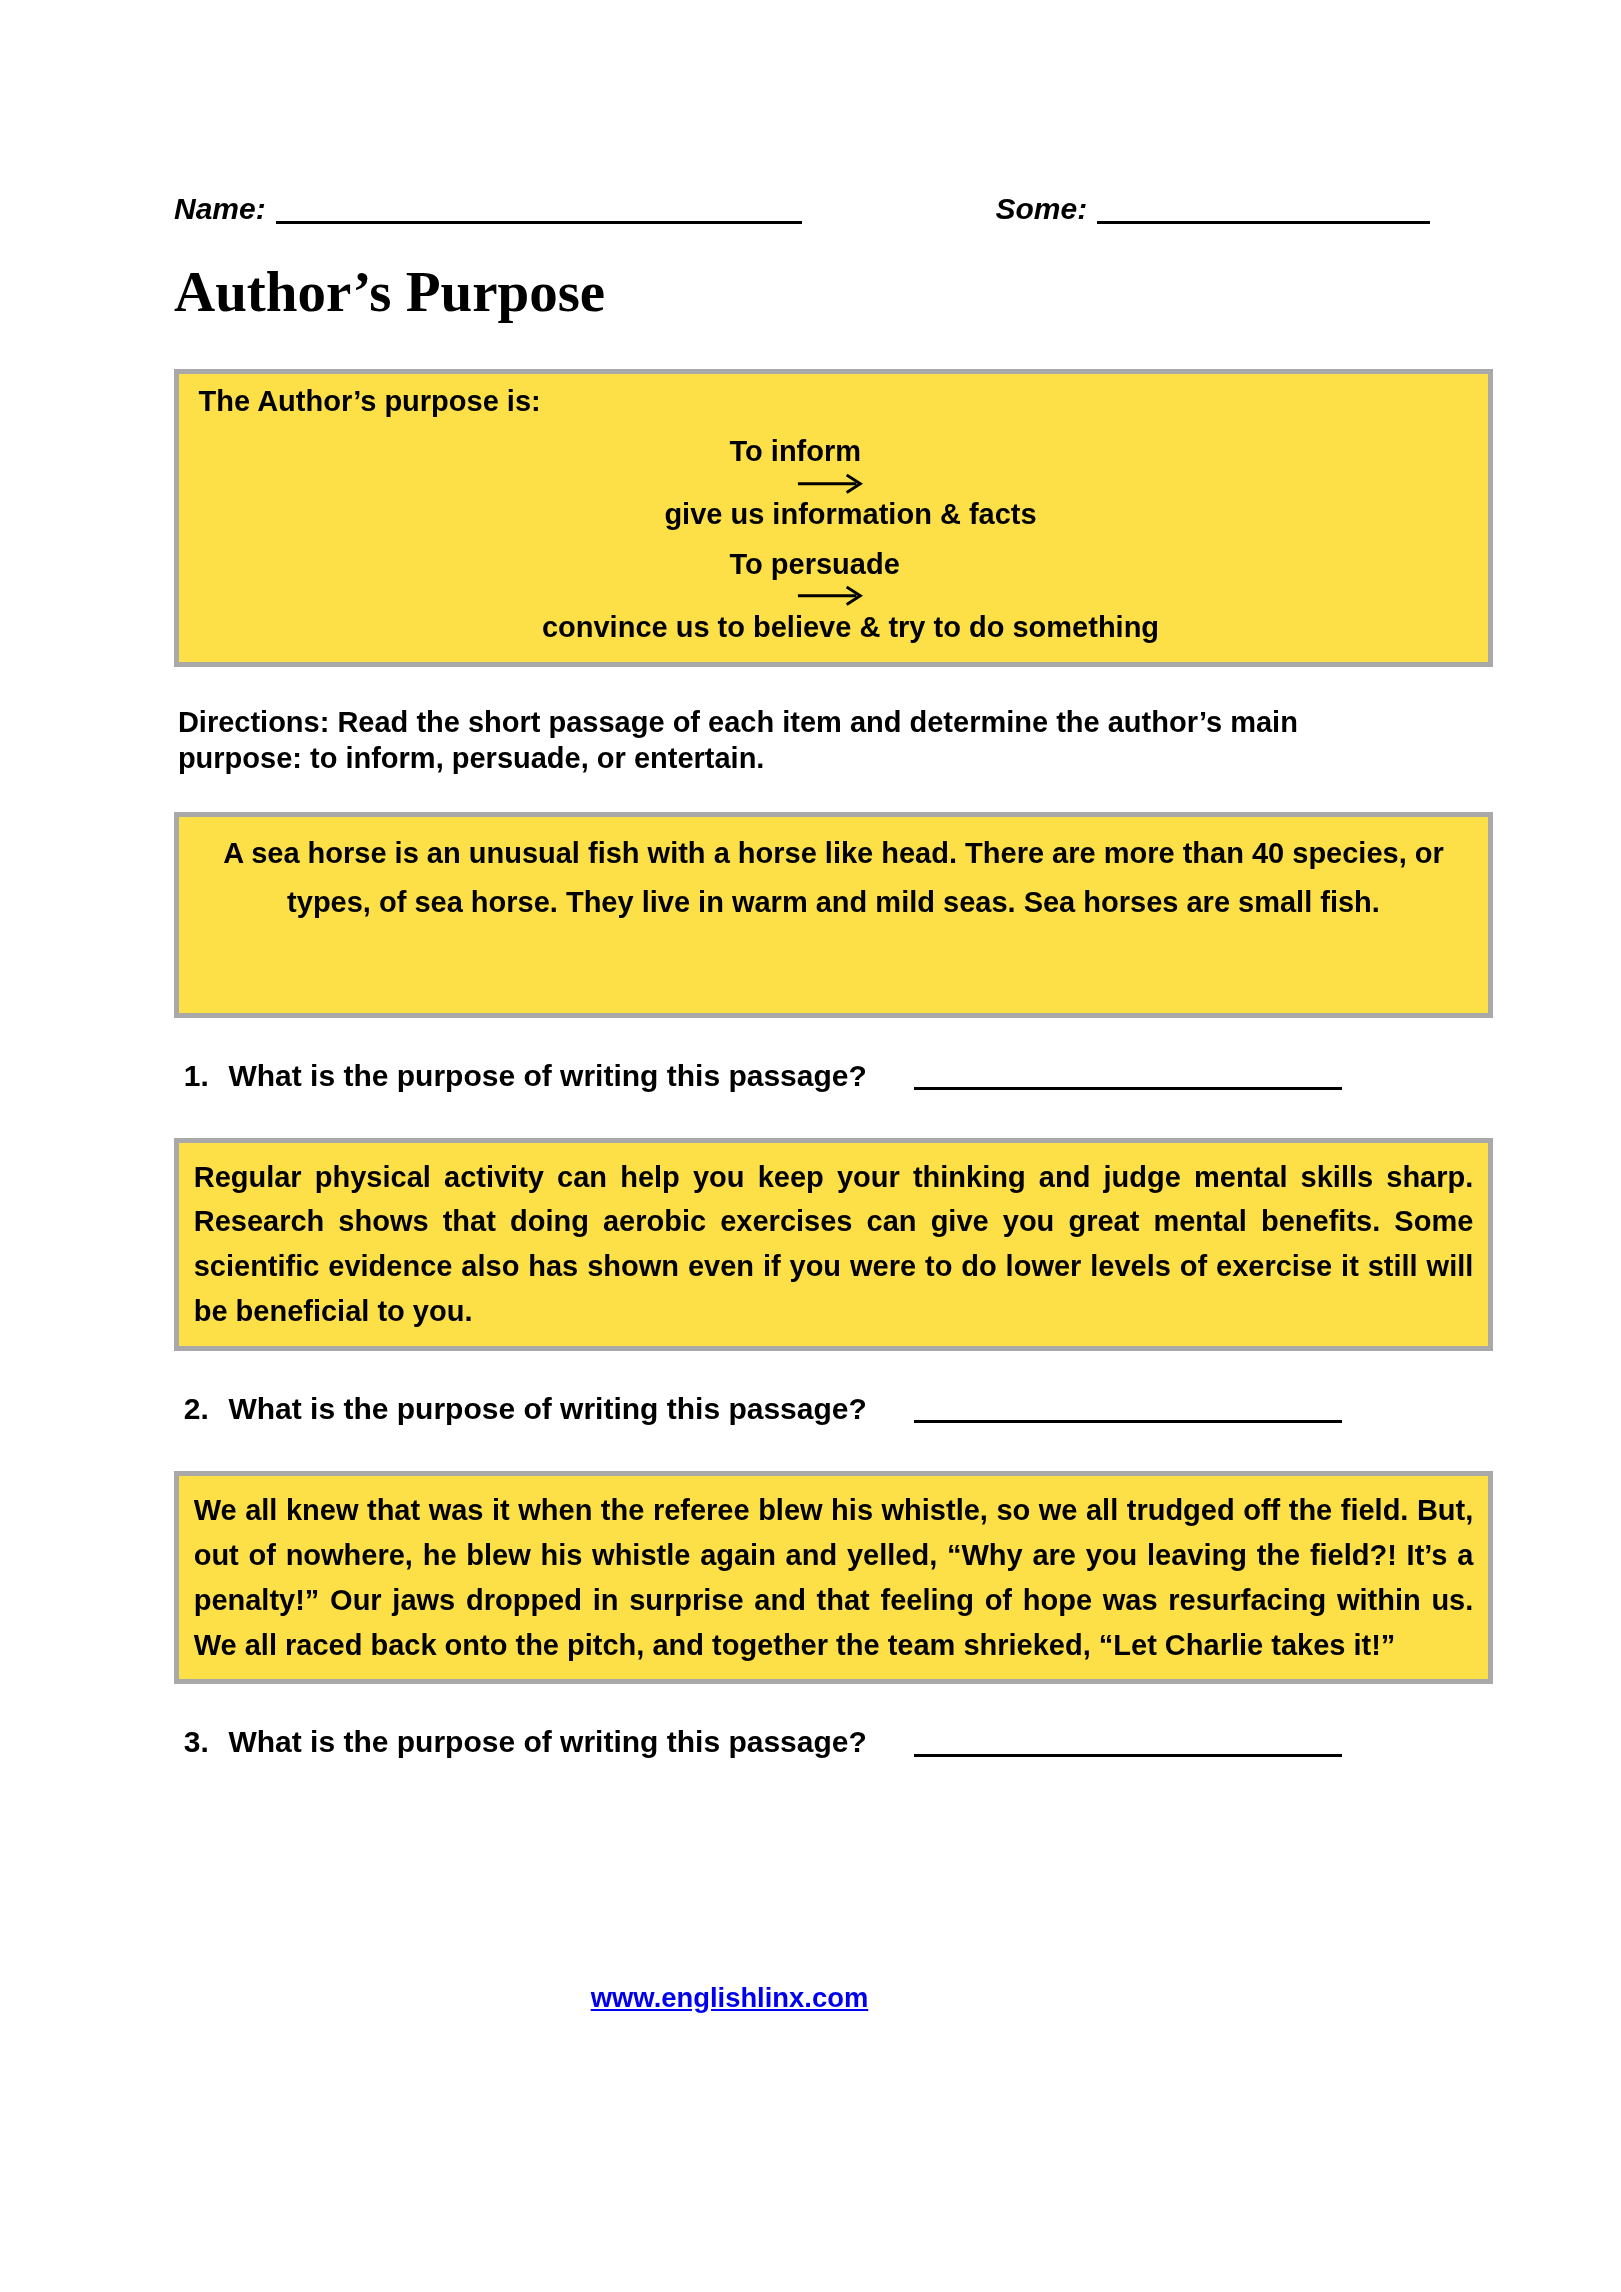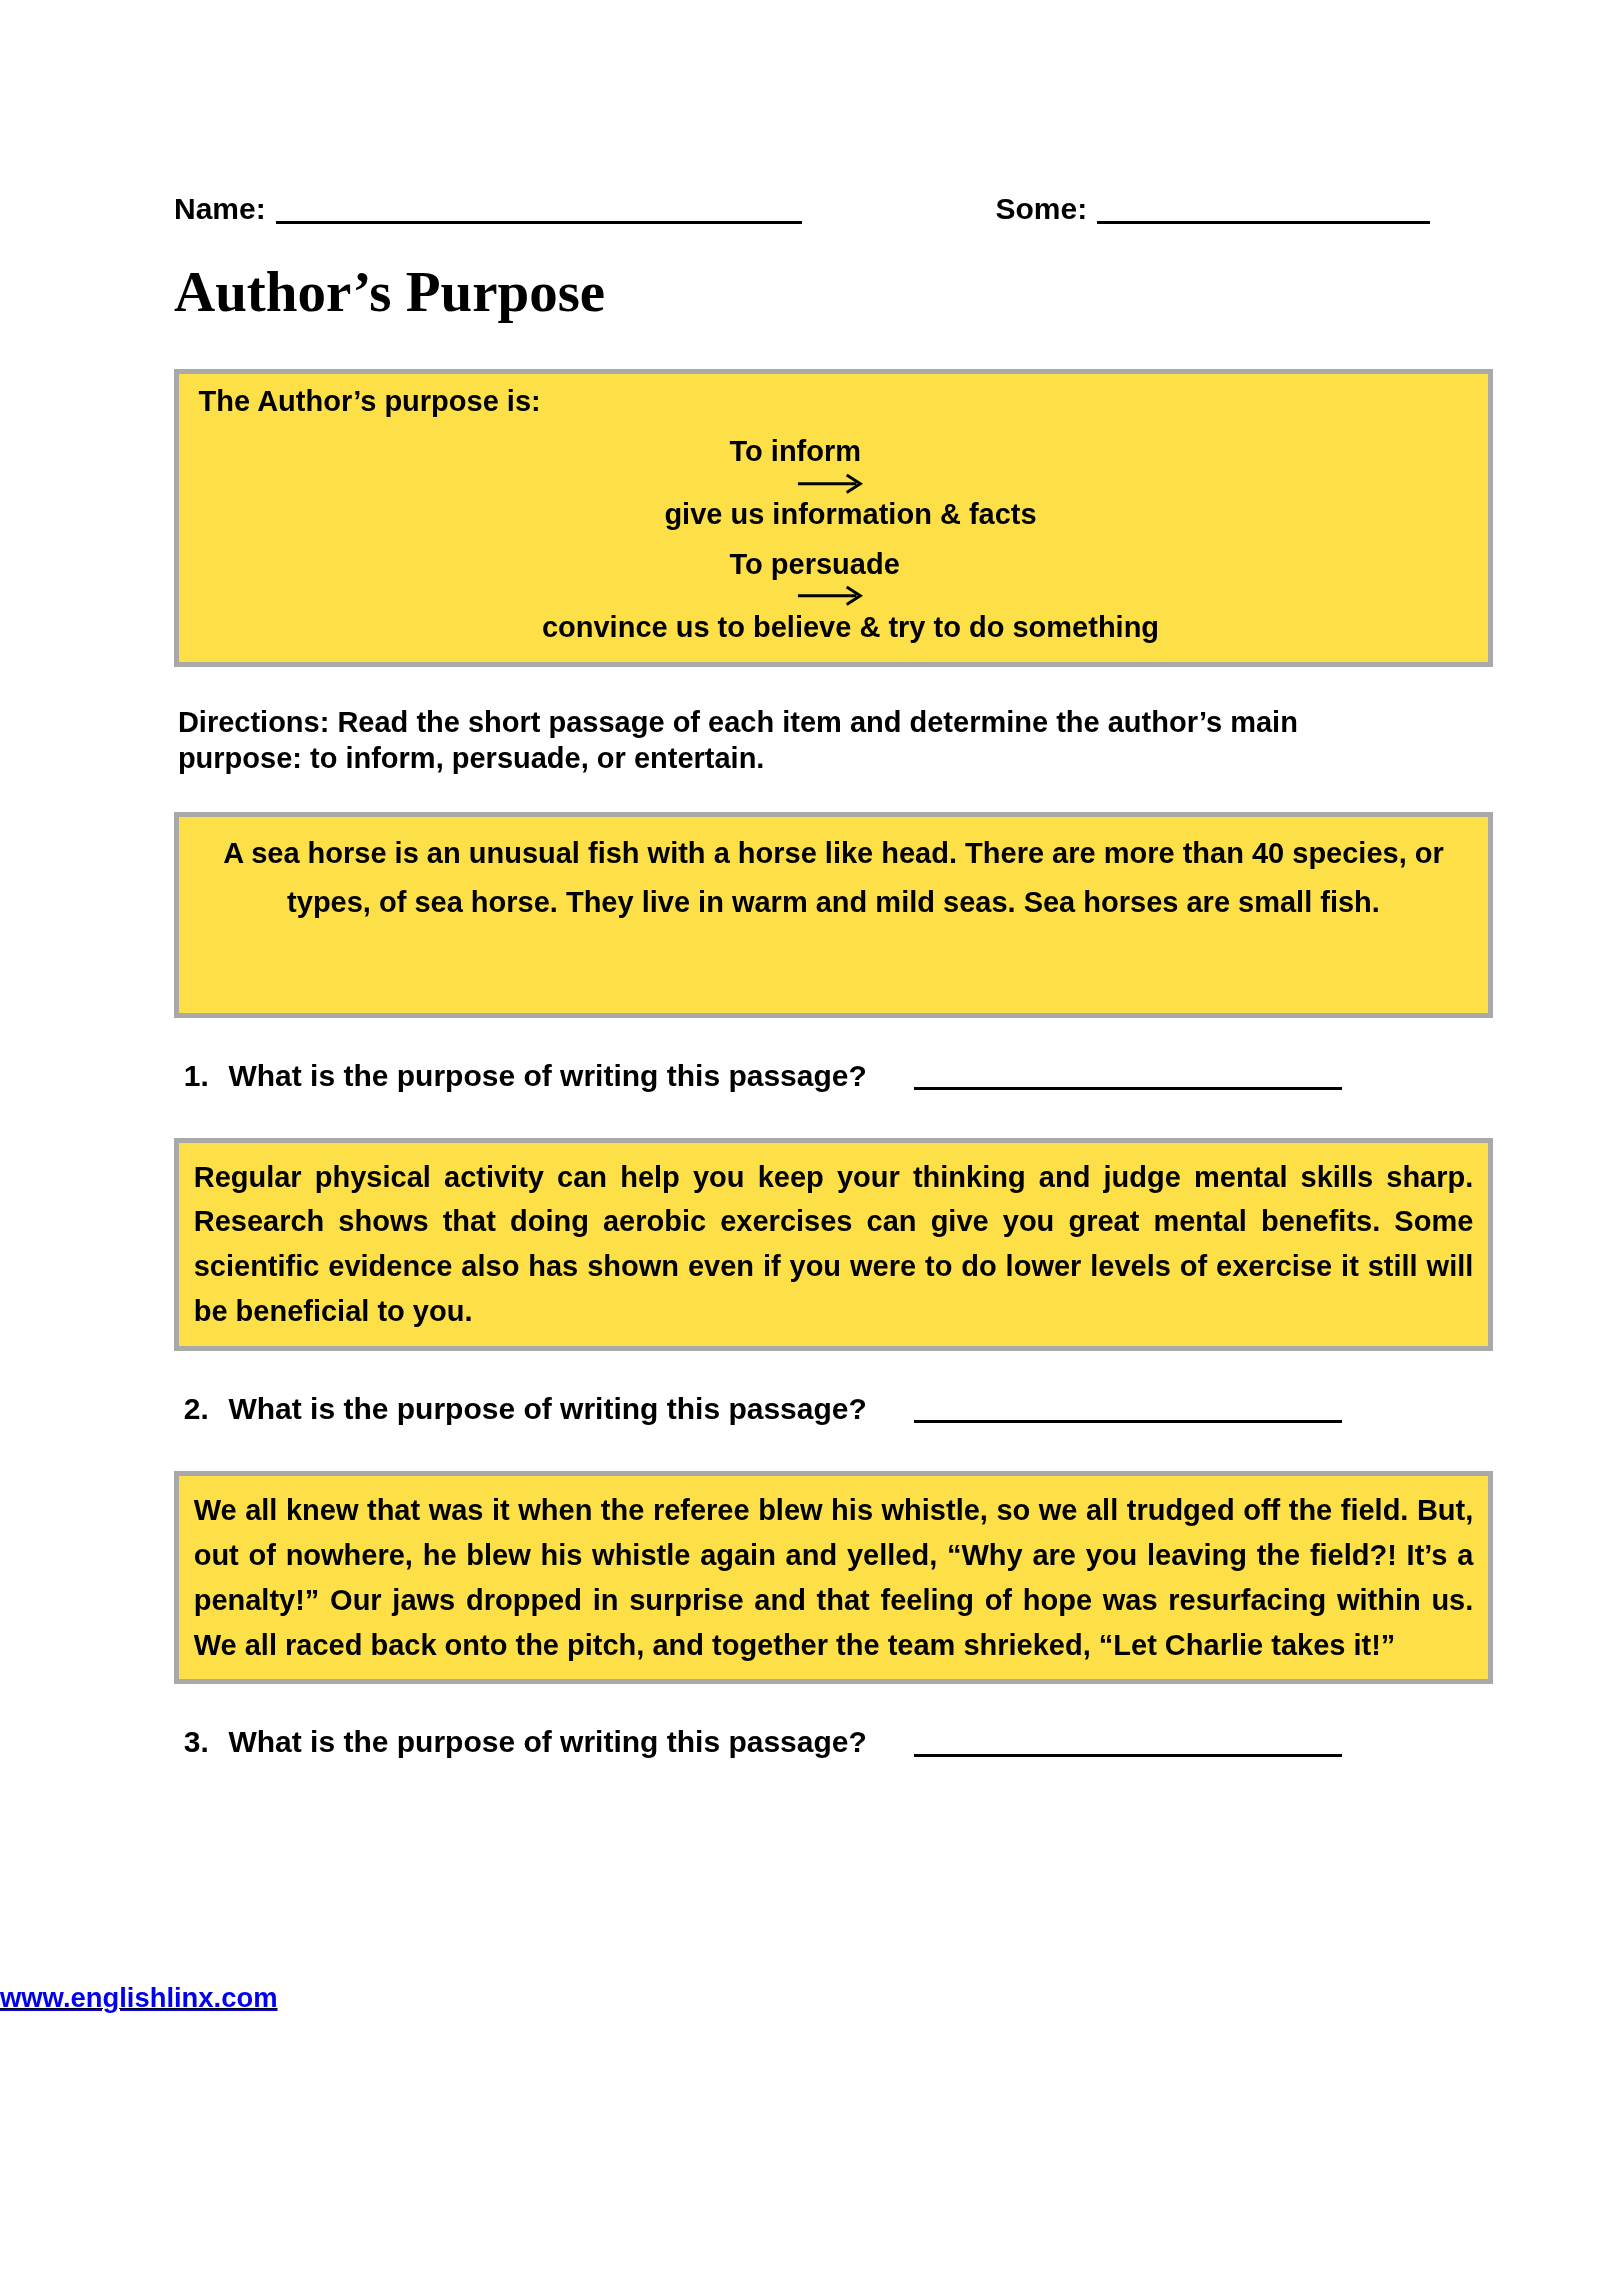--- a/index.html
+++ b/index.html
@@ -15,20 +15,21 @@
     color: #000000;
     overflow: hidden;
   }
 
   
   .header-row {
     display: flex;
     justify-content: space-between;
     align-items: flex-end;
     font-size: 30px;
+    font-style: italic;
   }
   .hdr-group { display: flex; align-items: flex-end; }
   .date-group { margin-right: 63px; }
   .fill-line {
     display: inline-block;
     border-bottom: 3.9px solid #000;
     margin-left: 9.8px;
     margin-bottom: 2px;
   }
   .name-line { width: 526px; }
@@ -111,21 +112,21 @@
     border-bottom: 3.9px solid #000;
     margin-left: 47px;
     margin-bottom: 2.9px;
   }
 
   .footer {
     position: absolute;
     top: 1982px;
     left: 0;
     width: 1459px;
-    text-decoration: underline;
+    text-align: center;
   }
   .footer-link {
     font-size: 27.4px;
     font-weight: bold;
     color: #0000ee;
     text-decoration: underline;
     cursor: pointer;
   }
 </style>
 </head>

